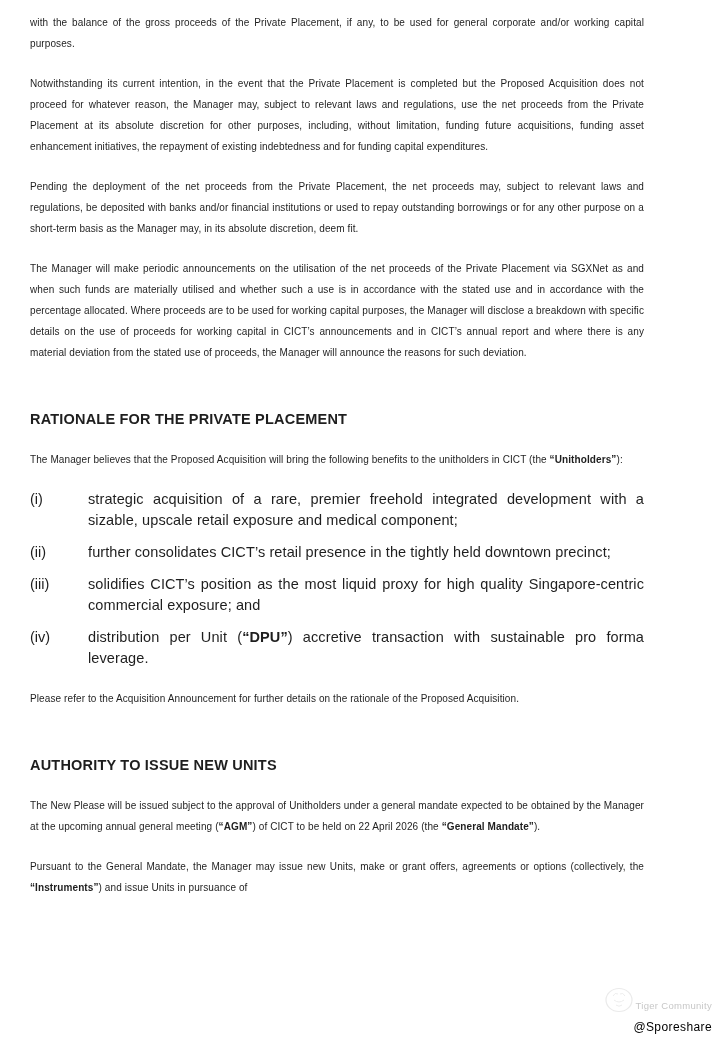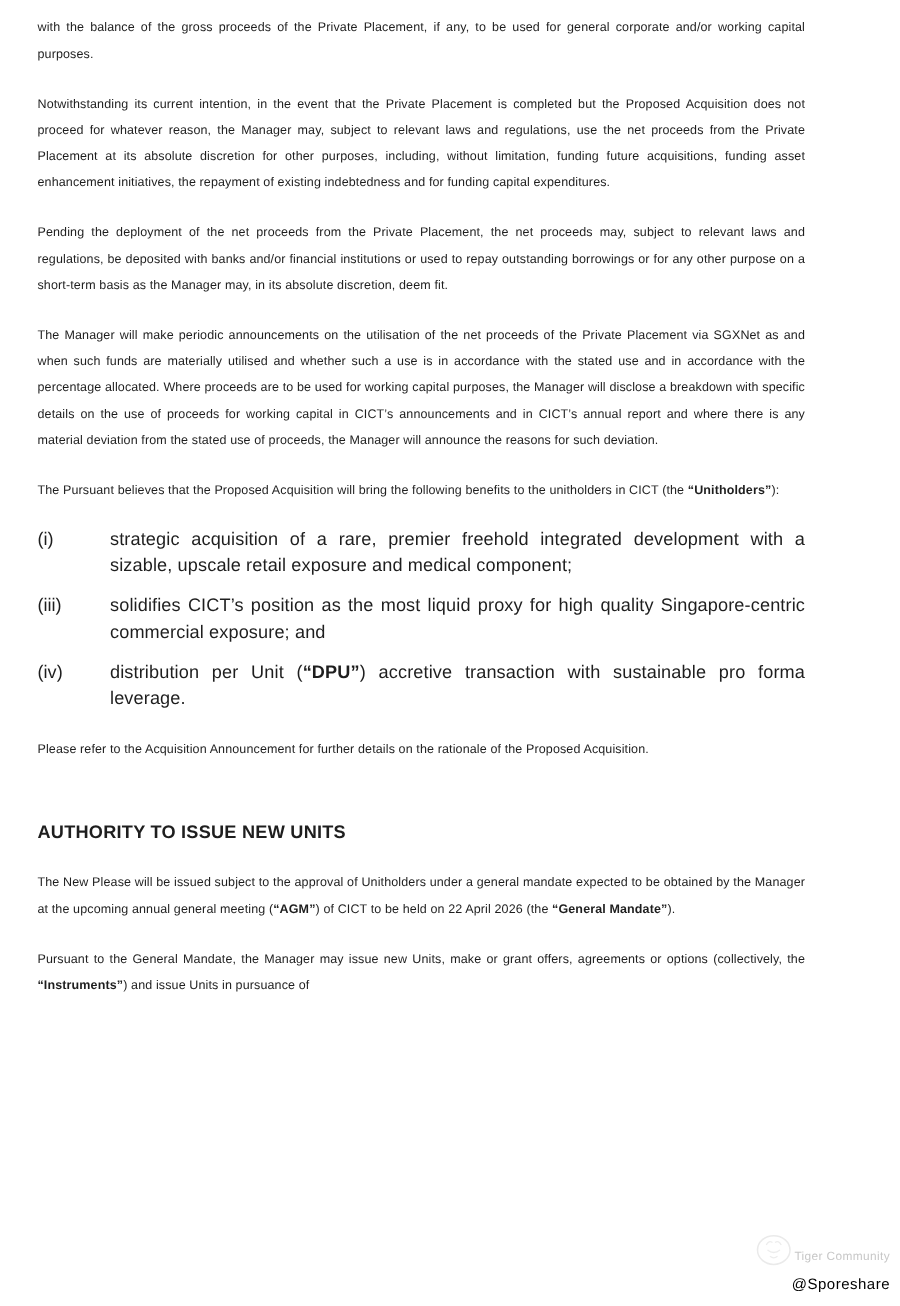--- a/index.html
+++ b/index.html
@@ -90,28 +90,33 @@
 <div class="page">
 
   <p class="para"><span>with the balance of the gross proceeds of the Private Placement, if any, to be used for general corporate and/or working capital purposes.</span></p>
 
   <p class="para"><span>Notwithstanding its current intention, in the event that the Private Placement is completed but the Proposed Acquisition does not proceed for whatever reason, the Manager may, subject to relevant laws and regulations, use the net proceeds from the Private Placement at its absolute discretion for other purposes, including, without limitation, funding future acquisitions, funding asset enhancement initiatives, the repayment of existing indebtedness and for funding capital expenditures.</span></p>
 
   <p class="para"><span>Pending the deployment of the net proceeds from the Private Placement, the net proceeds may, subject to relevant laws and regulations, be deposited with banks and/or financial institutions or used to repay outstanding borrowings or for any other purpose on a short-term basis as the Manager may, in its absolute discretion, deem fit.</span></p>
 
   <p class="para"><span>The Manager will make periodic announcements on the utilisation of the net proceeds of the Private Placement via SGXNet as and when such funds are materially utilised and whether such a use is in accordance with the stated use and in accordance with the percentage allocated. Where proceeds are to be used for working capital purposes, the Manager will disclose a breakdown with specific details on the use of proceeds for working capital in CICT’s announcements and in CICT’s annual report and where there is any material deviation from the stated use of proceeds, the Manager will announce the reasons for such deviation.</span></p>
 
+  <h2 class="heading">RATIONALE FOR THE PRIVATE PLACEMENT</h2>
 
-  <p class="para"><span>The Pursuant believes that the Proposed Acquisition will bring the following benefits to the unitholders in CICT (the </span><span class="b">“Unitholders”</span><span>):</span></p>
+  <p class="para"><span>The Manager believes that the Proposed Acquisition will bring the following benefits to the unitholders in CICT (the </span><span class="b">“Unitholders”</span><span>):</span></p>
 
   <div class="list-item">
     <span class="list-marker">(i)</span>
     <span class="list-text"><span>strategic acquisition of a rare, premier freehold integrated development with a sizable, upscale retail exposure and medical component;</span></span>
   </div>
 
+  <div class="list-item">
+    <span class="list-marker">(ii)</span>
+    <span class="list-text"><span>further consolidates CICT’s retail presence in the tightly held downtown precinct;</span></span>
+  </div>
 
   <div class="list-item">
     <span class="list-marker">(iii)</span>
     <span class="list-text"><span>solidifies CICT’s position as the most liquid proxy for high quality Singapore-centric commercial exposure; and</span></span>
   </div>
 
   <div class="list-item">
     <span class="list-marker">(iv)</span>
     <span class="list-text"><span>distribution per Unit (</span><span class="b">“DPU”</span><span>) accretive transaction with sustainable pro forma leverage.</span></span>
   </div>

